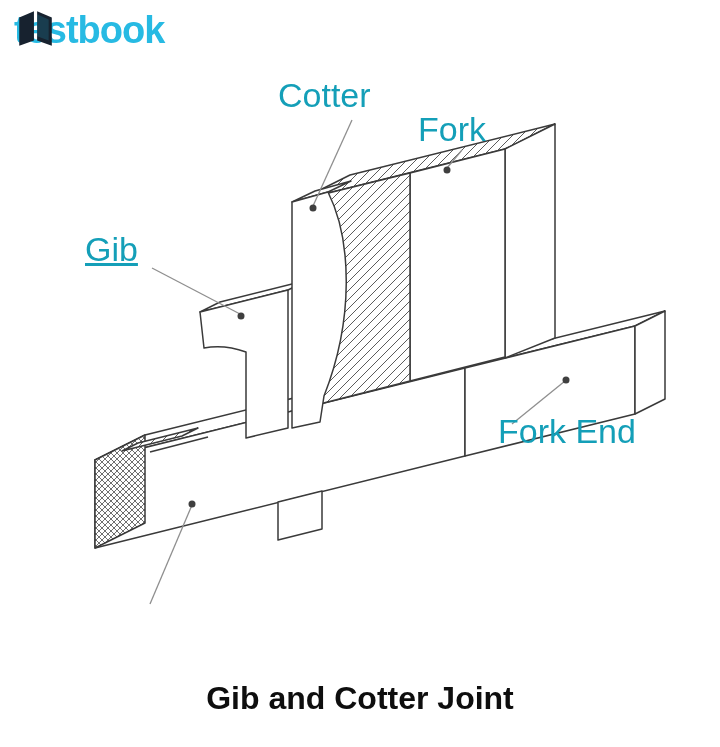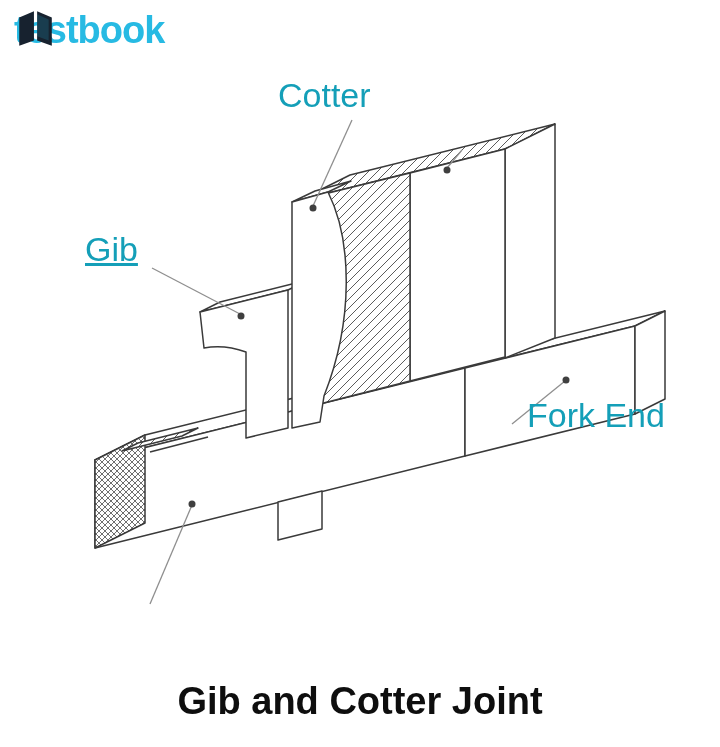--- a/index.html
+++ b/index.html
@@ -8,21 +8,21 @@
     font-family:"Liberation Sans", sans-serif;overflow:hidden;
   }
   
   #brand{position:absolute;left:14px;top:8px;display:flex;align-items:center;gap:8px;}
   #brand .word{font-size:38px;font-weight:bold;letter-spacing:-1px;color:#27bae3;line-height:44px;}
   
   .lbl{position:absolute;font-size:34px;color:#149fb8;white-space:nowrap;}
   
   #title{
     position:absolute;left:0;top:680px;width:720px;text-align:center;
-    font-size:38px;font-weight:bold;color:#0e0e0e;
+    font-size:32px;font-weight:bold;color:#0e0e0e;
   }
   svg{position:absolute;left:0;top:0;}
 </style>
 </head>
 <body>
 
 <div id="screen">
 
   <div id="brand">
     <svg width="42" height="42" viewBox="0 0 40 40">
@@ -83,18 +83,19 @@
     <g fill="#3f3f3f" stroke="none">
       <circle cx="313" cy="208" r="3.5"></circle>
       <circle cx="447" cy="170" r="3.5"></circle>
       <circle cx="241" cy="316" r="3.5"></circle>
       <circle cx="566" cy="380" r="3.5"></circle>
       <circle cx="192" cy="504" r="3.5"></circle>
     </g>
   </svg>
 
   <div class="lbl" style="left:278px;top:76px;">Cotter</div>
+  <div class="lbl" style="left:418px;top:110px;">Fork</div>
   <div class="lbl" style="left:85px;top:230px;text-decoration:underline;">Gib</div>
-  <div class="lbl" style="left:498px;top:396px;margin-left:29px;">Fork End</div>
+  <div class="lbl" style="left:498px;top:412px;">Fork End</div>
 
   <div id="title">Gib and Cotter Joint</div>
 
 </div>
 
 </body></html>

